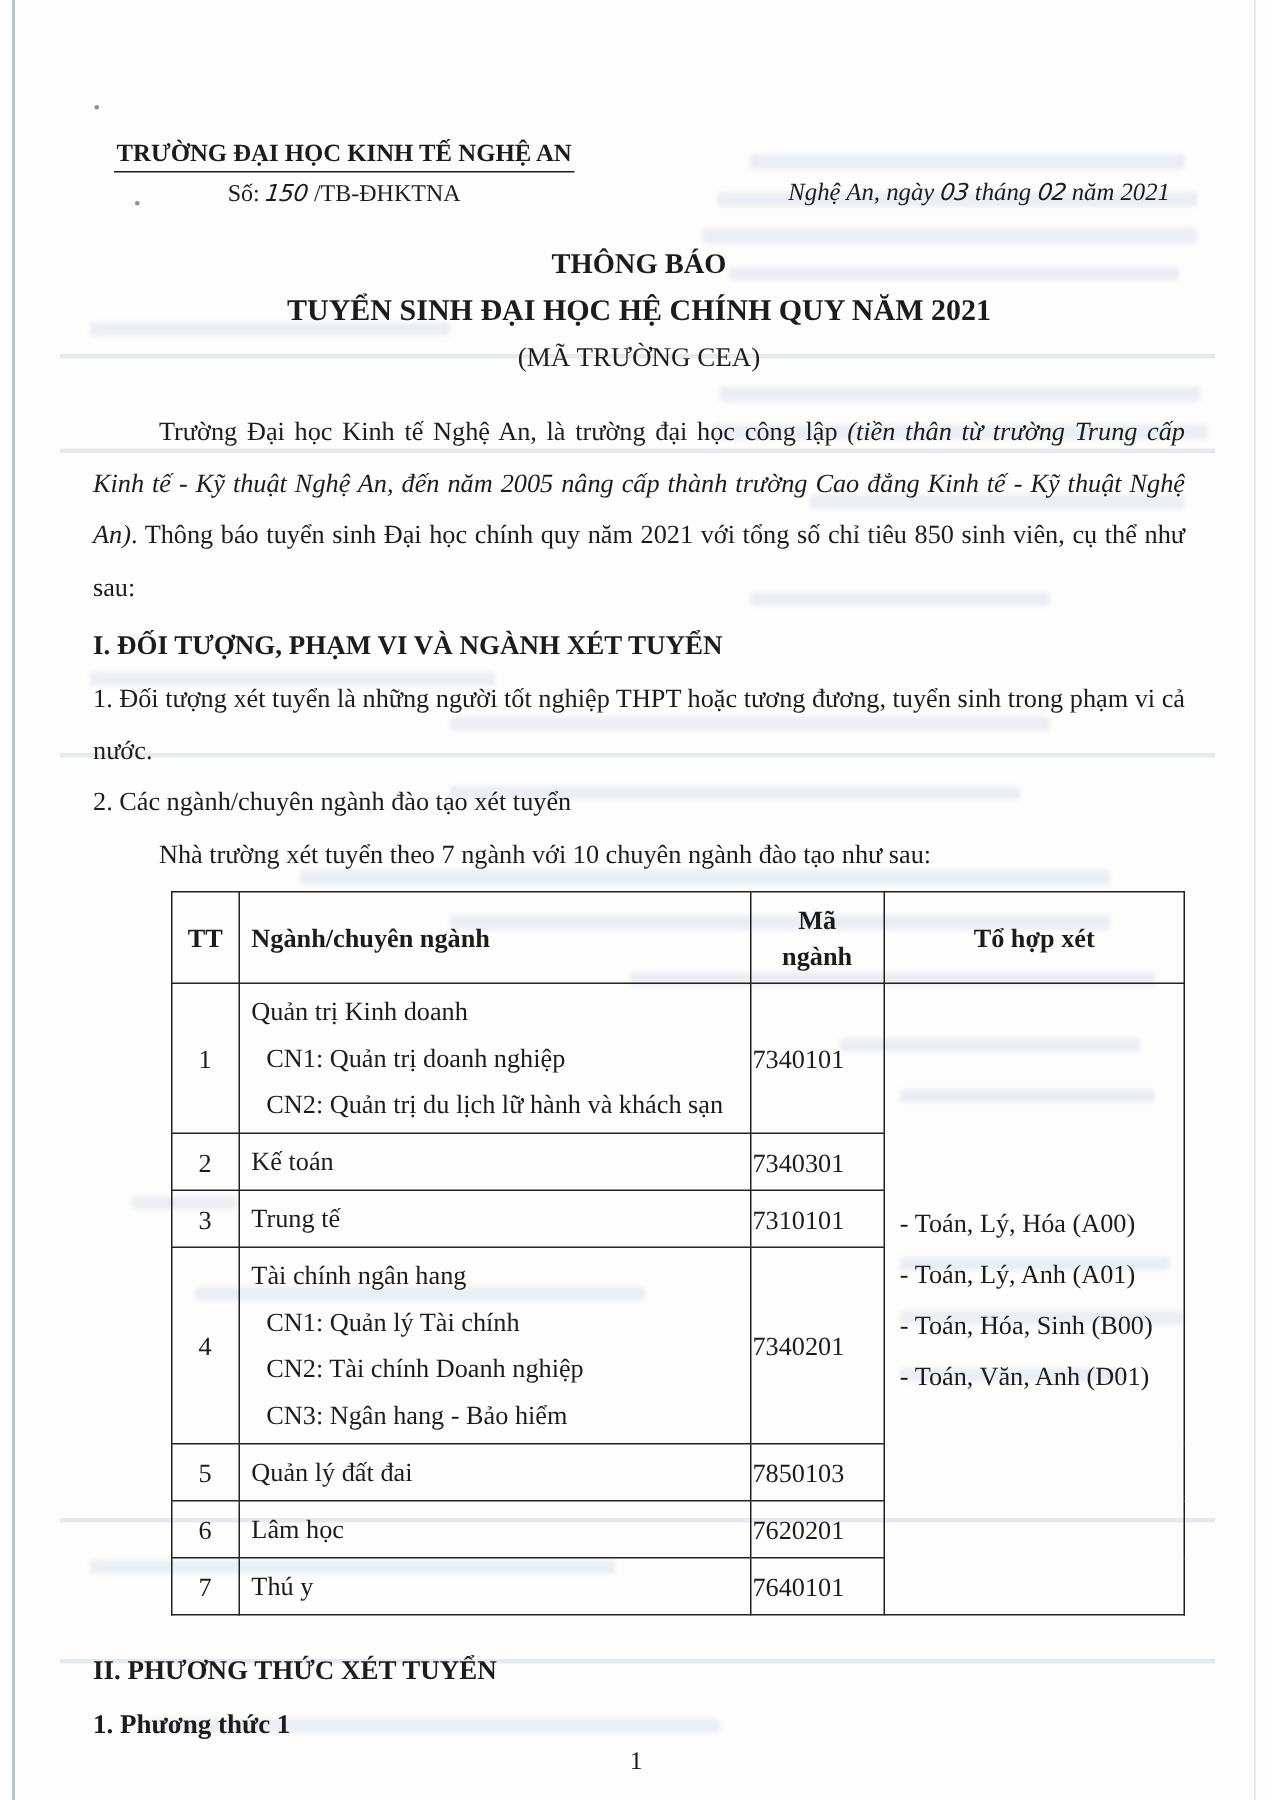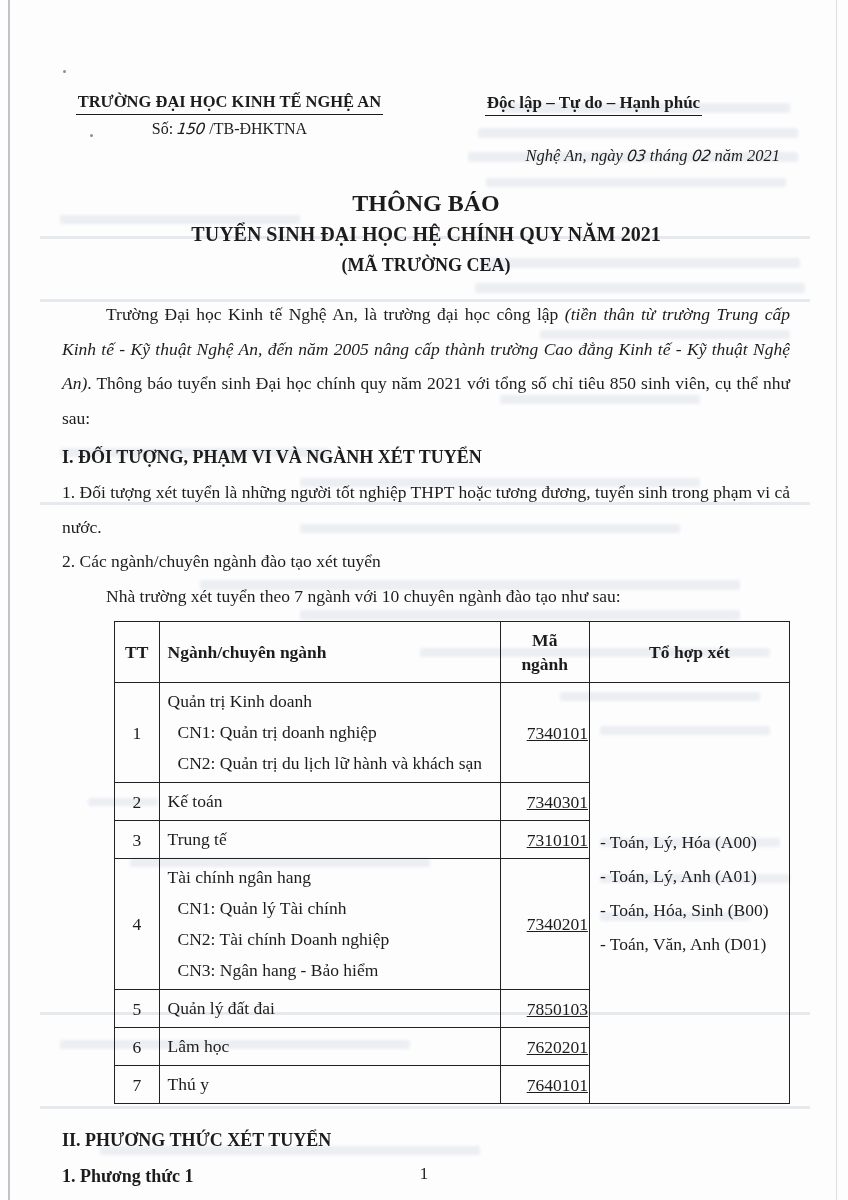--- a/index.html
+++ b/index.html
@@ -25,37 +25,37 @@
   .hdr-right{width:54%;text-align:center;}
   .hdr-l1{font-size:16px;letter-spacing:.2px;}
   .hdr-l2{font-size:16.5px;font-weight:bold;margin-top:4px;}
   .u{display:inline-block;border-bottom:1.8px solid #1c1c1c;padding:0 2px 2px 2px;}
   .hdr-l3{font-size:16px;margin-top:5px;}
   .hdr-r1{font-size:16.5px;font-weight:bold;letter-spacing:.2px;}
   .hdr-r2{font-size:17px;font-weight:bold;margin-top:5px;}
   .date-line{font-style:italic;font-size:16.5px;margin-top:30px;text-align:right;padding-right:10px;}
   .hand{font-family:"DejaVu Sans",sans-serif;font-style:italic;display:inline-block;transform:skewX(-7deg);font-size:15.5px;letter-spacing:-.5px;}
   .title{ text-align:center;margin-top:22px;line-height:31px;}
-  .title-1{font-size:24px;font-weight:bold;}
+  .title-1{font-size:19px;font-weight:bold;}
   .title-2{font-size:20px;font-weight:bold;}
-  .title-3{font-size:18px;font-weight:bold;}
+  .title-3{font-size:18px;font-weight:normal;}
   .para{font-size:17.5px;line-height:34.5px;text-align:justify;margin:0;}
   .intro{margin-top:16px;text-indent:44px;}
   .h1{font-size:18px;font-weight:bold;margin-top:4px;line-height:36px;}
   .bold{font-weight:normal;}
   .italic{font-style:italic;}
   .note{text-indent:44px;}
   table.adm{border-collapse:collapse;margin:8px 0 0 52px;table-layout:fixed;}
   table.adm td, table.adm th{border:1.6px solid #222;font-size:17.5px;vertical-align:middle;}
   th.c-tt{width:40px;}  th.c-name{width:336px;} th.c-code{width:85px;} th.c-combo{width:199px;}
   table.adm th{font-weight:bold;padding:6px 2px;line-height:24px;}
   td.tt{text-align:center;line-height:30px;}
   td.name{padding:3px 4px 3px 8px;line-height:31px;}
   td.name .sub{padding-left:10px;font-family:Liberation Serif, serif;}
-  td.code{text-align:right;line-height:30px;text-decoration:underline;}
+  td.code{text-align:left;line-height:30px;}
   td.combo{padding-left:10px;line-height:34px;font-size:17.5px;}
   .sec2{margin-top:18px;}
   .m-title{font-size:18px;font-weight:bold;line-height:37px;}
   .pagenum{position:absolute;left:0;width:100%;text-align:center;top:1164px;font-size:17px;z-index:2;}
 </style>
 </head>
 <body>
 
 <div class="page">
 
@@ -98,21 +98,20 @@
     <div class="hdr">
       <div class="hdr-left">
         <div class="hdr-l2"><span class="u">TRƯỜNG ĐẠI HỌC KINH TẾ NGHỆ AN</span></div>
         <div class="hdr-l3">
           <span>Số:</span>
           <span class="hand">150</span>
           <span>/TB-ĐHKTNA</span>
         </div>
       </div>
       <div class="hdr-right">
-        <div class="hdr-r2"><span class="u">Độc lập – Tự do – Hạnh phúc</span></div>
         <div class="date-line">
           <span>Nghệ An, ngày</span>
           <span class="hand">03</span>
           <span>tháng</span>
           <span class="hand">02</span>
           <span>năm 2021</span>
         </div>
       </div>
     </div>
 

